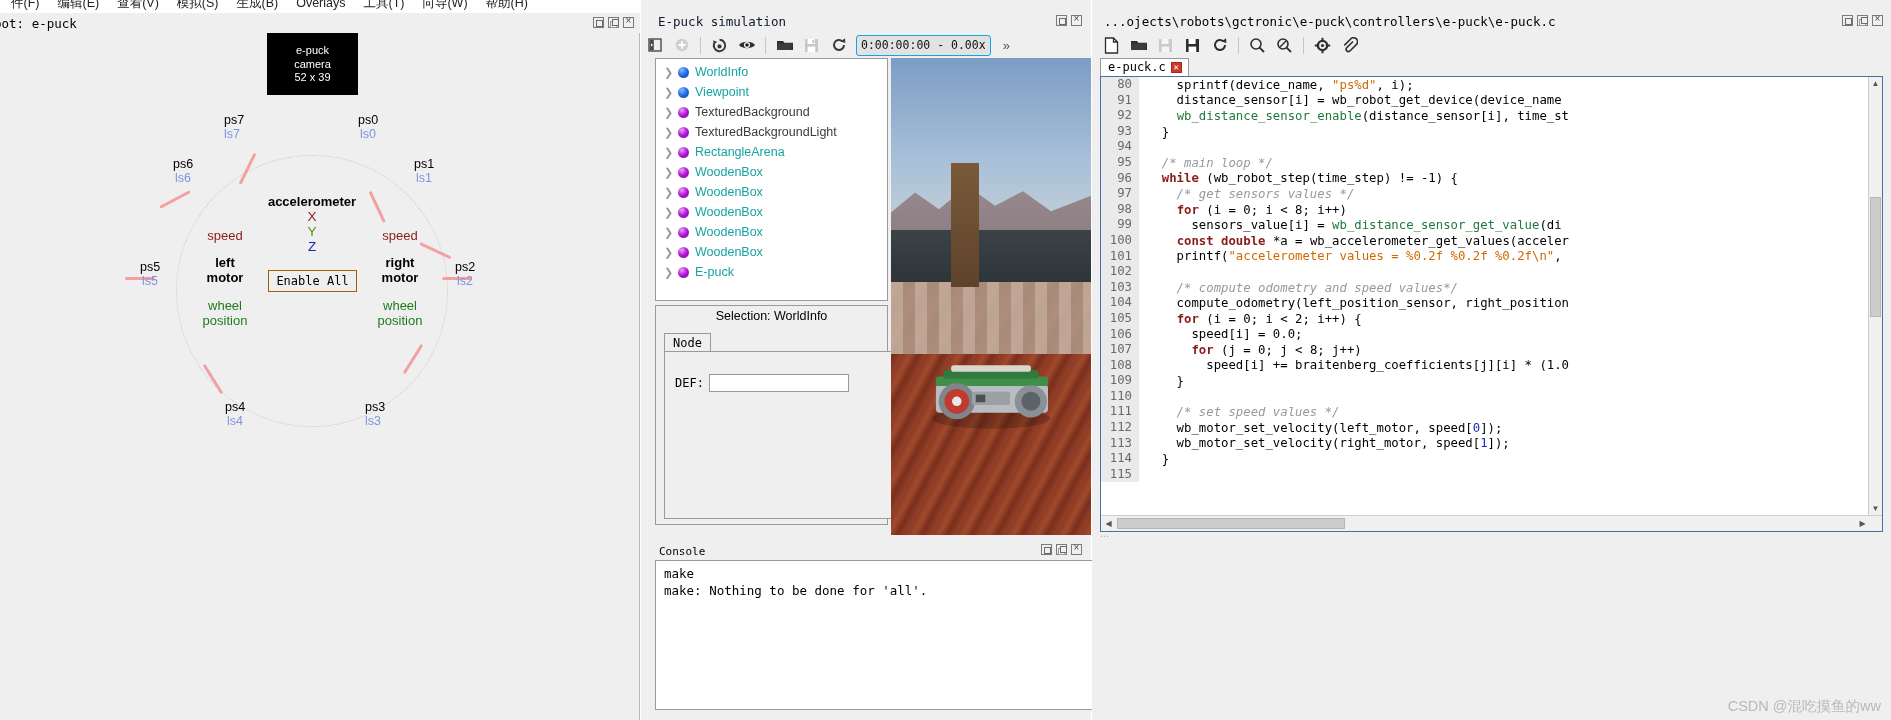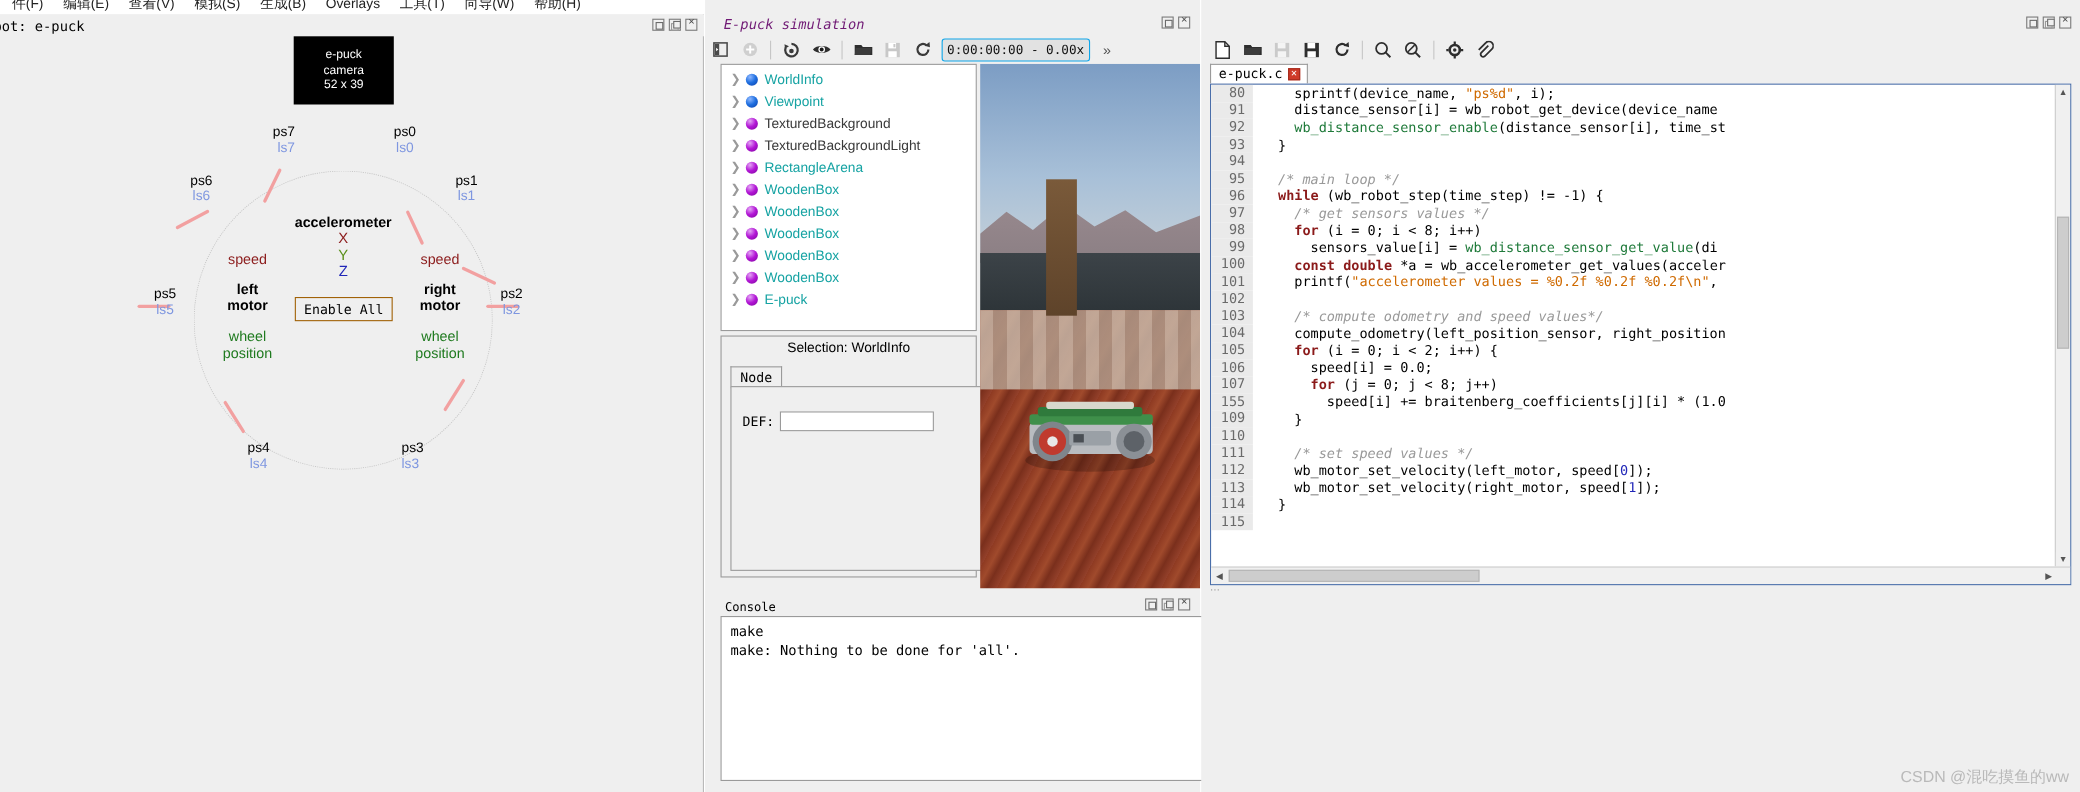--- a/index.html
+++ b/index.html
@@ -125,21 +125,21 @@
     position: absolute; left: 641px; top: 0;
     width: 450px; height: 720px;
     background: #efefef;
   }
   #midTitle {
     position: absolute; left: 0; top: 10px; width: 450px; height: 22px;
     display: flex; align-items: center;
   }
   #midTitle .ttl {
     font-family: "DejaVu Sans Mono", monospace;
-    font-size: 12.5px; color: #701a75; margin-left: 17px; font-style: italic;
+    font-size: 12.5px; color: #0f172a; margin-left: 17px;
   }
   #midTitle .btns { position: absolute; right: 9px; top: 5px; }
   #simToolbar {
     position: absolute; left: 0; top: 32px; width: 450px; height: 26px;
     display: flex; align-items: center; gap: 0px;
     background: #efefef;
   }
   .tbtn {
     width: 27px; height: 24px;
     display: flex; align-items: center; justify-content: center;
@@ -362,21 +362,21 @@
 
       <div class="spoke" style="left:370px; top:90px; width:34px; transform:rotate(65deg);"></div>
       <div class="spoke" style="left:420px; top:142px; width:34px; transform:rotate(25deg);"></div>
       <div class="spoke" style="left:442px; top:177px; width:30px; transform:rotate(0deg);"></div>
       <div class="spoke" style="left:404px; top:272px; width:34px; transform:rotate(-58deg);"></div>
       <div class="spoke" style="left:222px; top:292px; width:34px; transform:rotate(-122deg);"></div>
       <div class="spoke" style="left:155px; top:177px; width:30px; transform:rotate(180deg);"></div>
       <div class="spoke" style="left:190px; top:90px; width:34px; transform:rotate(152deg);"></div>
       <div class="spoke" style="left:255px; top:52px; width:34px; transform:rotate(116deg);"></div>
 
-      <div class="lbl" style="left:248px; top:13px; text-align:right;">
+      <div class="lbl" style="left:224px; top:13px; text-align:left;">
         <span>ps7</span><br>
         <span class="sub">ls7</span>
       </div>
       <div class="lbl" style="left:358px; top:13px; text-align:center;">
         <span>ps0</span><br>
         <span class="sub">ls0</span>
       </div>
       <div class="lbl" style="left:173px; top:57px; text-align:center;">
         <span>ps6</span><br>
         <span class="sub">ls6</span>
@@ -598,20 +598,21 @@
     </div>
     <div id="consoleBody">
       <div class="cl">make</div>
       <div class="cl">make: Nothing to be done for 'all'.</div>
     </div>
   </div>
 
   <div id="rightwin">
 
     <div id="edTitle">
+      <span class="ttl">...ojects\robots\gctronic\e-puck\controllers\e-puck\e-puck.c</span>
       <span class="btns winbtns">
         <span class="winbtn restore"></span>
         <span class="winbtn float"></span>
         <span class="winbtn close"></span>
       </span>
     </div>
 
     <div id="edToolbar">
       <div class="tbtn">
         <svg width="15" height="17" viewBox="0 0 15 17">
@@ -754,21 +755,21 @@
           </div>
           <div class="cline">
             <div class="lnum">106</div>
             <div class="ctext"><span>      speed[i] = 0.0;</span></div>
           </div>
           <div class="cline">
             <div class="lnum">107</div>
             <div class="ctext"><span>      </span><span class="k">for</span><span> (j = 0; j &lt; 8; j++)</span></div>
           </div>
           <div class="cline">
-            <div class="lnum">155</div>
+            <div class="lnum">108</div>
             <div class="ctext"><span>        speed[i] += braitenberg_coefficients[j][i] * (1.0</span></div>
           </div>
           <div class="cline">
             <div class="lnum">109</div>
             <div class="ctext"><span>    }</span></div>
           </div>
           <div class="cline">
             <div class="lnum">110</div>
             <div class="ctext"><span></span></div>
           </div>

